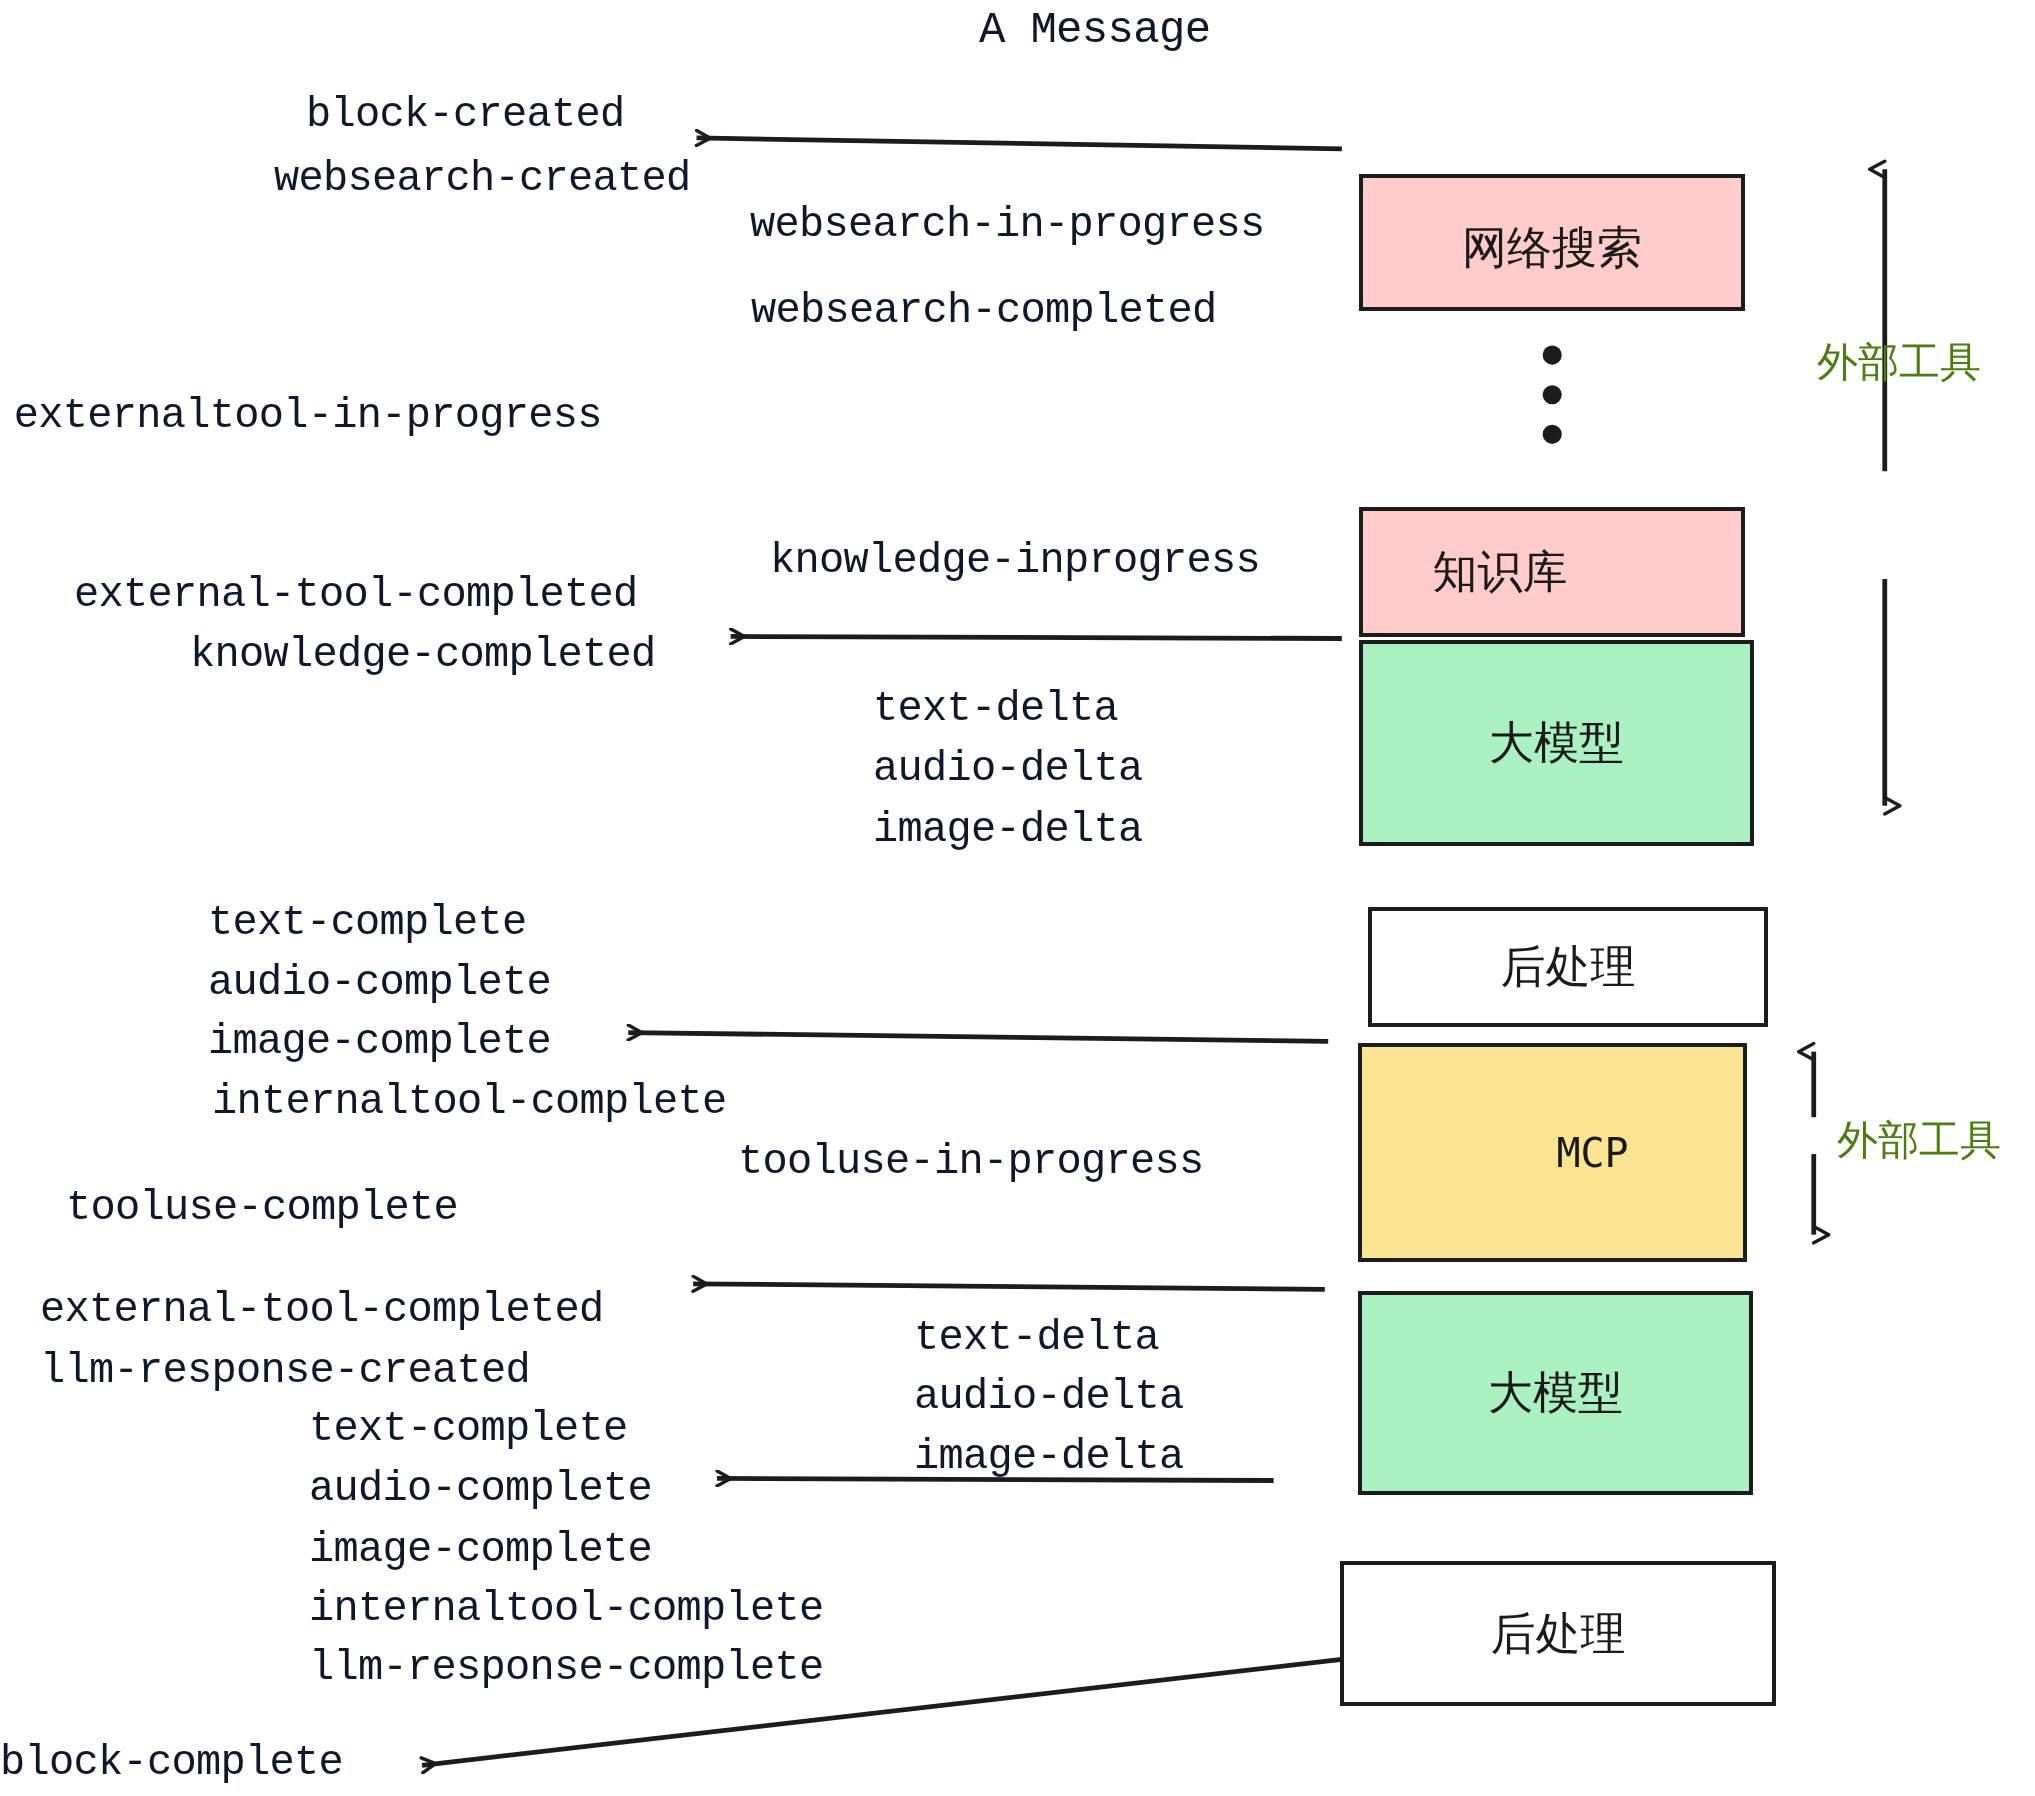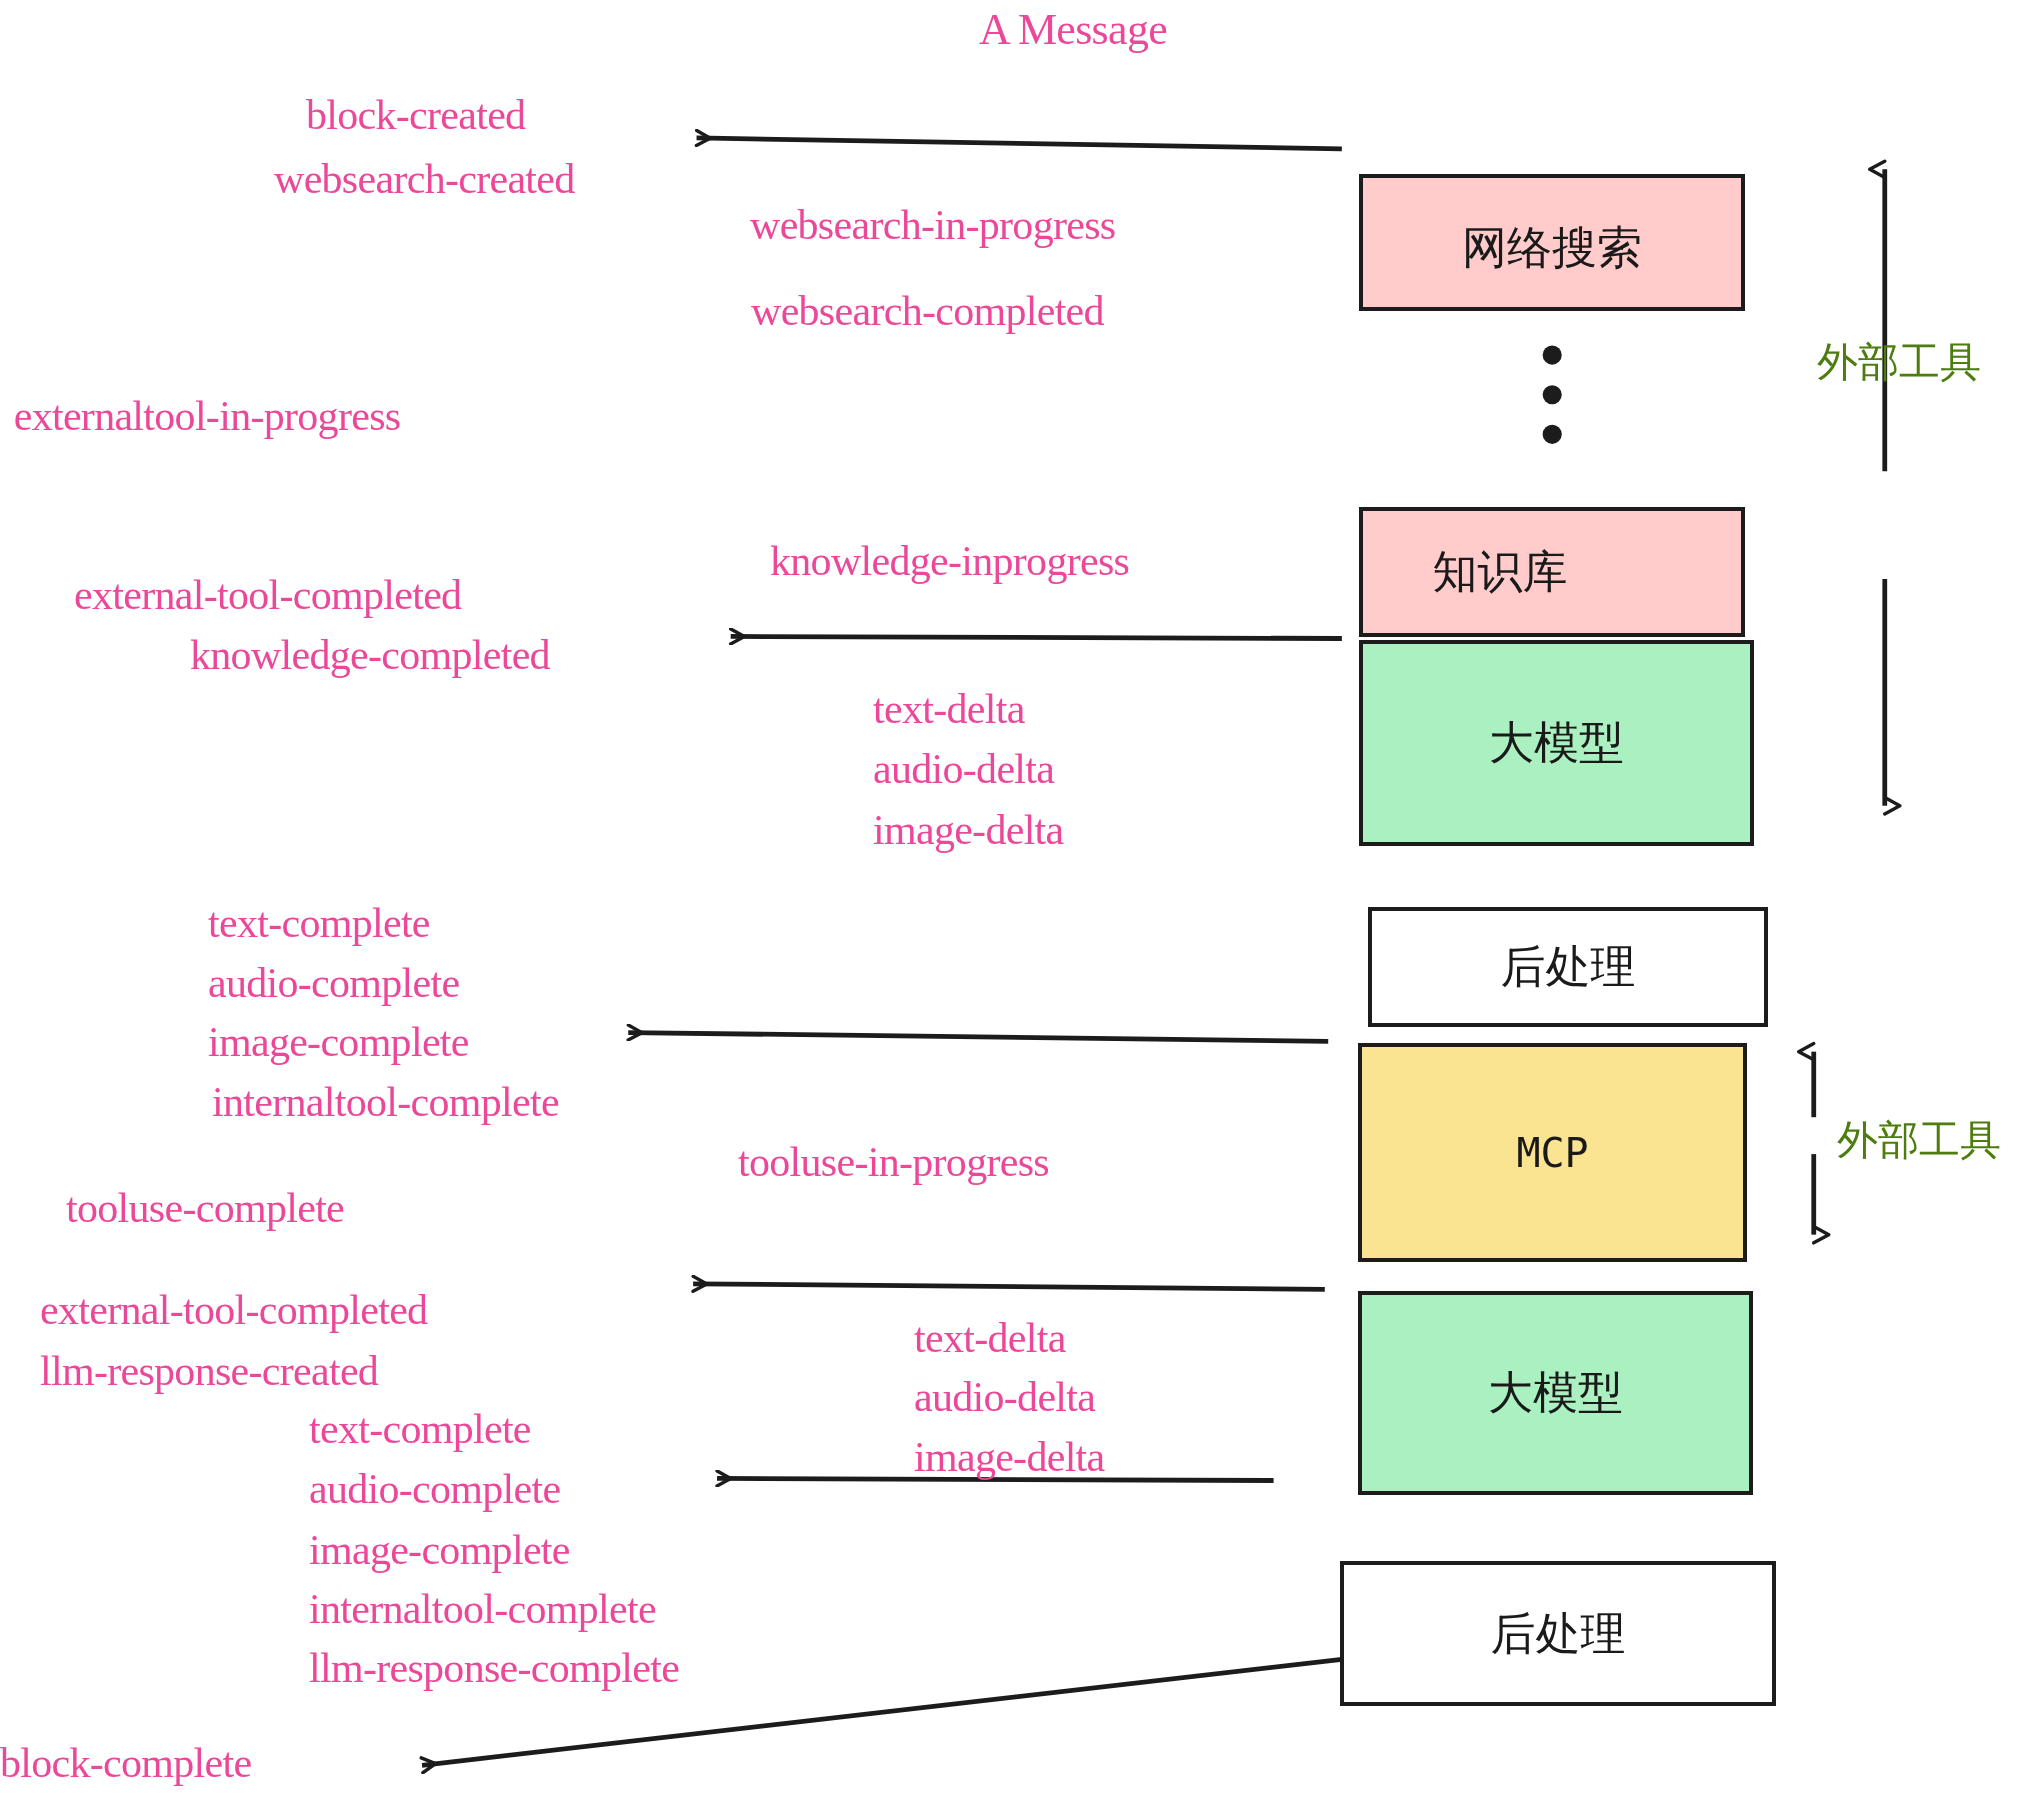--- a/index.html
+++ b/index.html
@@ -18,22 +18,22 @@
   svg.layer {
     position: absolute;
     top: 0; left: 0;
     width: 2035px;
     height: 1796px;
     pointer-events: none;
   }
   .lbl {
     position: absolute;
     white-space: nowrap;
-    color: #ec4899;
-    font-family: Liberation Serif, serif;
+    color: #0f172a;
+    font-family: Liberation Mono, monospace;
     font-size: 42px;
     line-height: 1;
     letter-spacing: -0.7px;
   }
   .title {
     font-size: 44px;
   }
   .boxtxt {
     position: absolute;
     display: flex;
@@ -108,21 +108,21 @@
   <div class="nodebox" id="box-knowledge" style="left: 1359px; top: 507px; width: 386px; height: 130px; background: rgb(255, 204, 203);"></div>
   <div class="boxtxt" style="left:1283px; top:507px; width:434px; height:130px;font-family:Liberation Serif, serif;">知识库</div>
 
   <div class="nodebox" id="box-llm-1" style="left: 1359px; top: 640px; width: 395px; height: 206px; background: rgb(170, 240, 192);"></div>
   <div class="boxtxt" style="left:1359px; top:640px; width:395px; height:206px;">大模型</div>
 
   <div class="nodebox" id="box-postprocess-1" style="left: 1368px; top: 907px; width: 400px; height: 120px; background: rgb(255, 255, 255);"></div>
   <div class="boxtxt" style="left:1368px; top:907px; width:400px; height:120px;">后处理</div>
 
   <div class="nodebox" id="box-mcp" style="left: 1358px; top: 1043px; width: 389px; height: 219px; background: rgb(250, 227, 145);"></div>
-  <div class="boxtxt latin" style="left:1358px; top:1043px; width:389px; height:219px;">MCP</div>
+  <div class="boxtxt latin" style="left:1358px; top:1043px; width:389px; height:219px;padding-left:40px;">MCP</div>
 
   <div class="nodebox" id="box-llm-2" style="left: 1358px; top: 1291px; width: 395px; height: 204px; background: rgb(170, 240, 192);"></div>
   <div class="boxtxt" style="left:1358px; top:1291px; width:395px; height:204px;">大模型</div>
 
   <div class="nodebox" id="box-postprocess-2" style="left: 1340px; top: 1561px; width: 436px; height: 145px; background: rgb(255, 255, 255);"></div>
   <div class="boxtxt" style="left:1340px; top:1561px; width:436px; height:145px;">后处理</div>
 
   <div class="sidelbl" style="left:1817px; top:335px;">外部工具</div>
   <div class="sidelbl" style="left:1837px; top:1113px;">外部工具</div>
 

